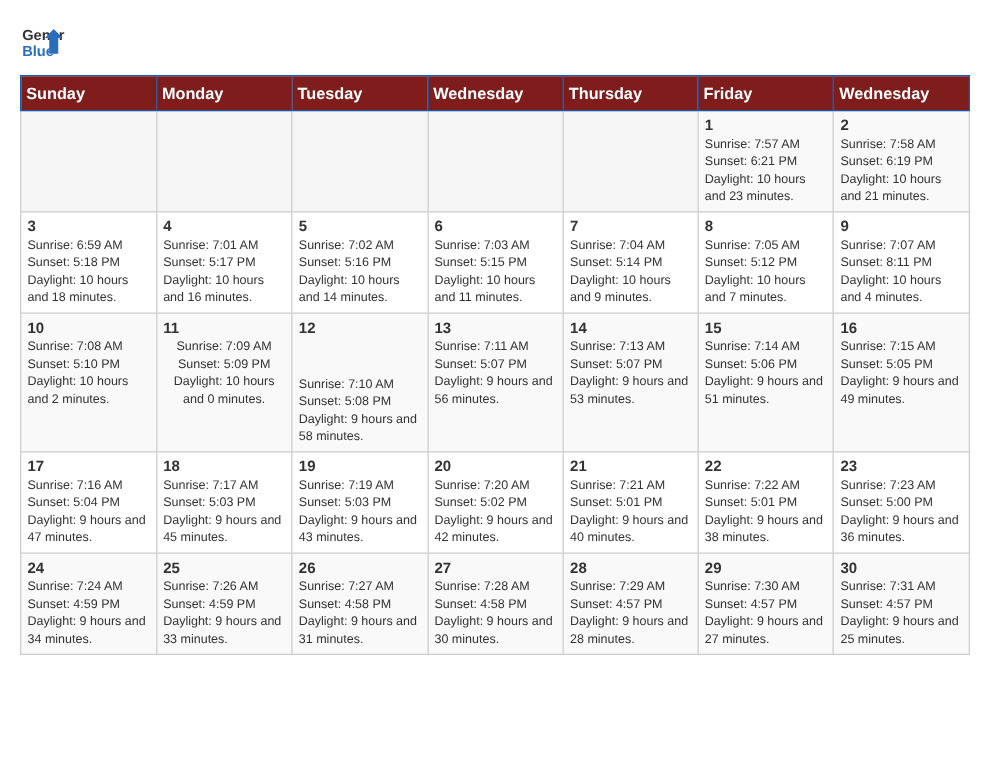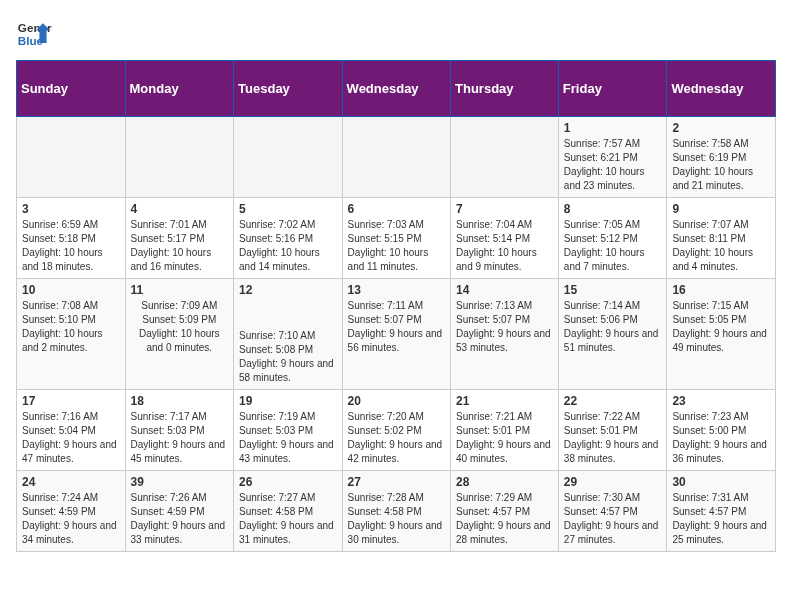--- a/index.html
+++ b/index.html
@@ -36,25 +36,25 @@
     .location {
       font-size: 14px;
       color: #555;
     }
     .calendar {
       width: 100%;
       border-collapse: collapse;
       border: 1px solid #ccc;
     }
     .calendar th {
-      background-color: #701a75;
+      background-color: #7f1d1d;
       color: #fff;
       font-size: 13px;
       font-weight: bold;
-      padding: 20px 4px;
+      padding: 6px 4px;
       text-align: left;
       border: 1px solid #1a5aaa;
     }
     .calendar td {
       vertical-align: top;
       border: 1px solid #ccc;
       padding: 4px 5px;
       font-size: 10.5px;
       color: #333;
       min-width: 100px;
@@ -264,21 +264,21 @@
         </td>
       </tr>
       <tr>
         <td>
           <span class="day-num">24</span>
           <div class="day-info" style="white-space: pre-line;">Sunrise: 7:24 AM
 Sunset: 4:59 PM
 Daylight: 9 hours and 34 minutes.</div>
         </td>
         <td>
-          <span class="day-num">39</span>
+          <span class="day-num">25</span>
           <div class="day-info" style="white-space: pre-line;">Sunrise: 7:26 AM
 Sunset: 4:59 PM
 Daylight: 9 hours and 33 minutes.</div>
         </td>
         <td>
           <span class="day-num">26</span>
           <div class="day-info" style="white-space: pre-line;">Sunrise: 7:27 AM
 Sunset: 4:58 PM
 Daylight: 9 hours and 31 minutes.</div>
         </td>

